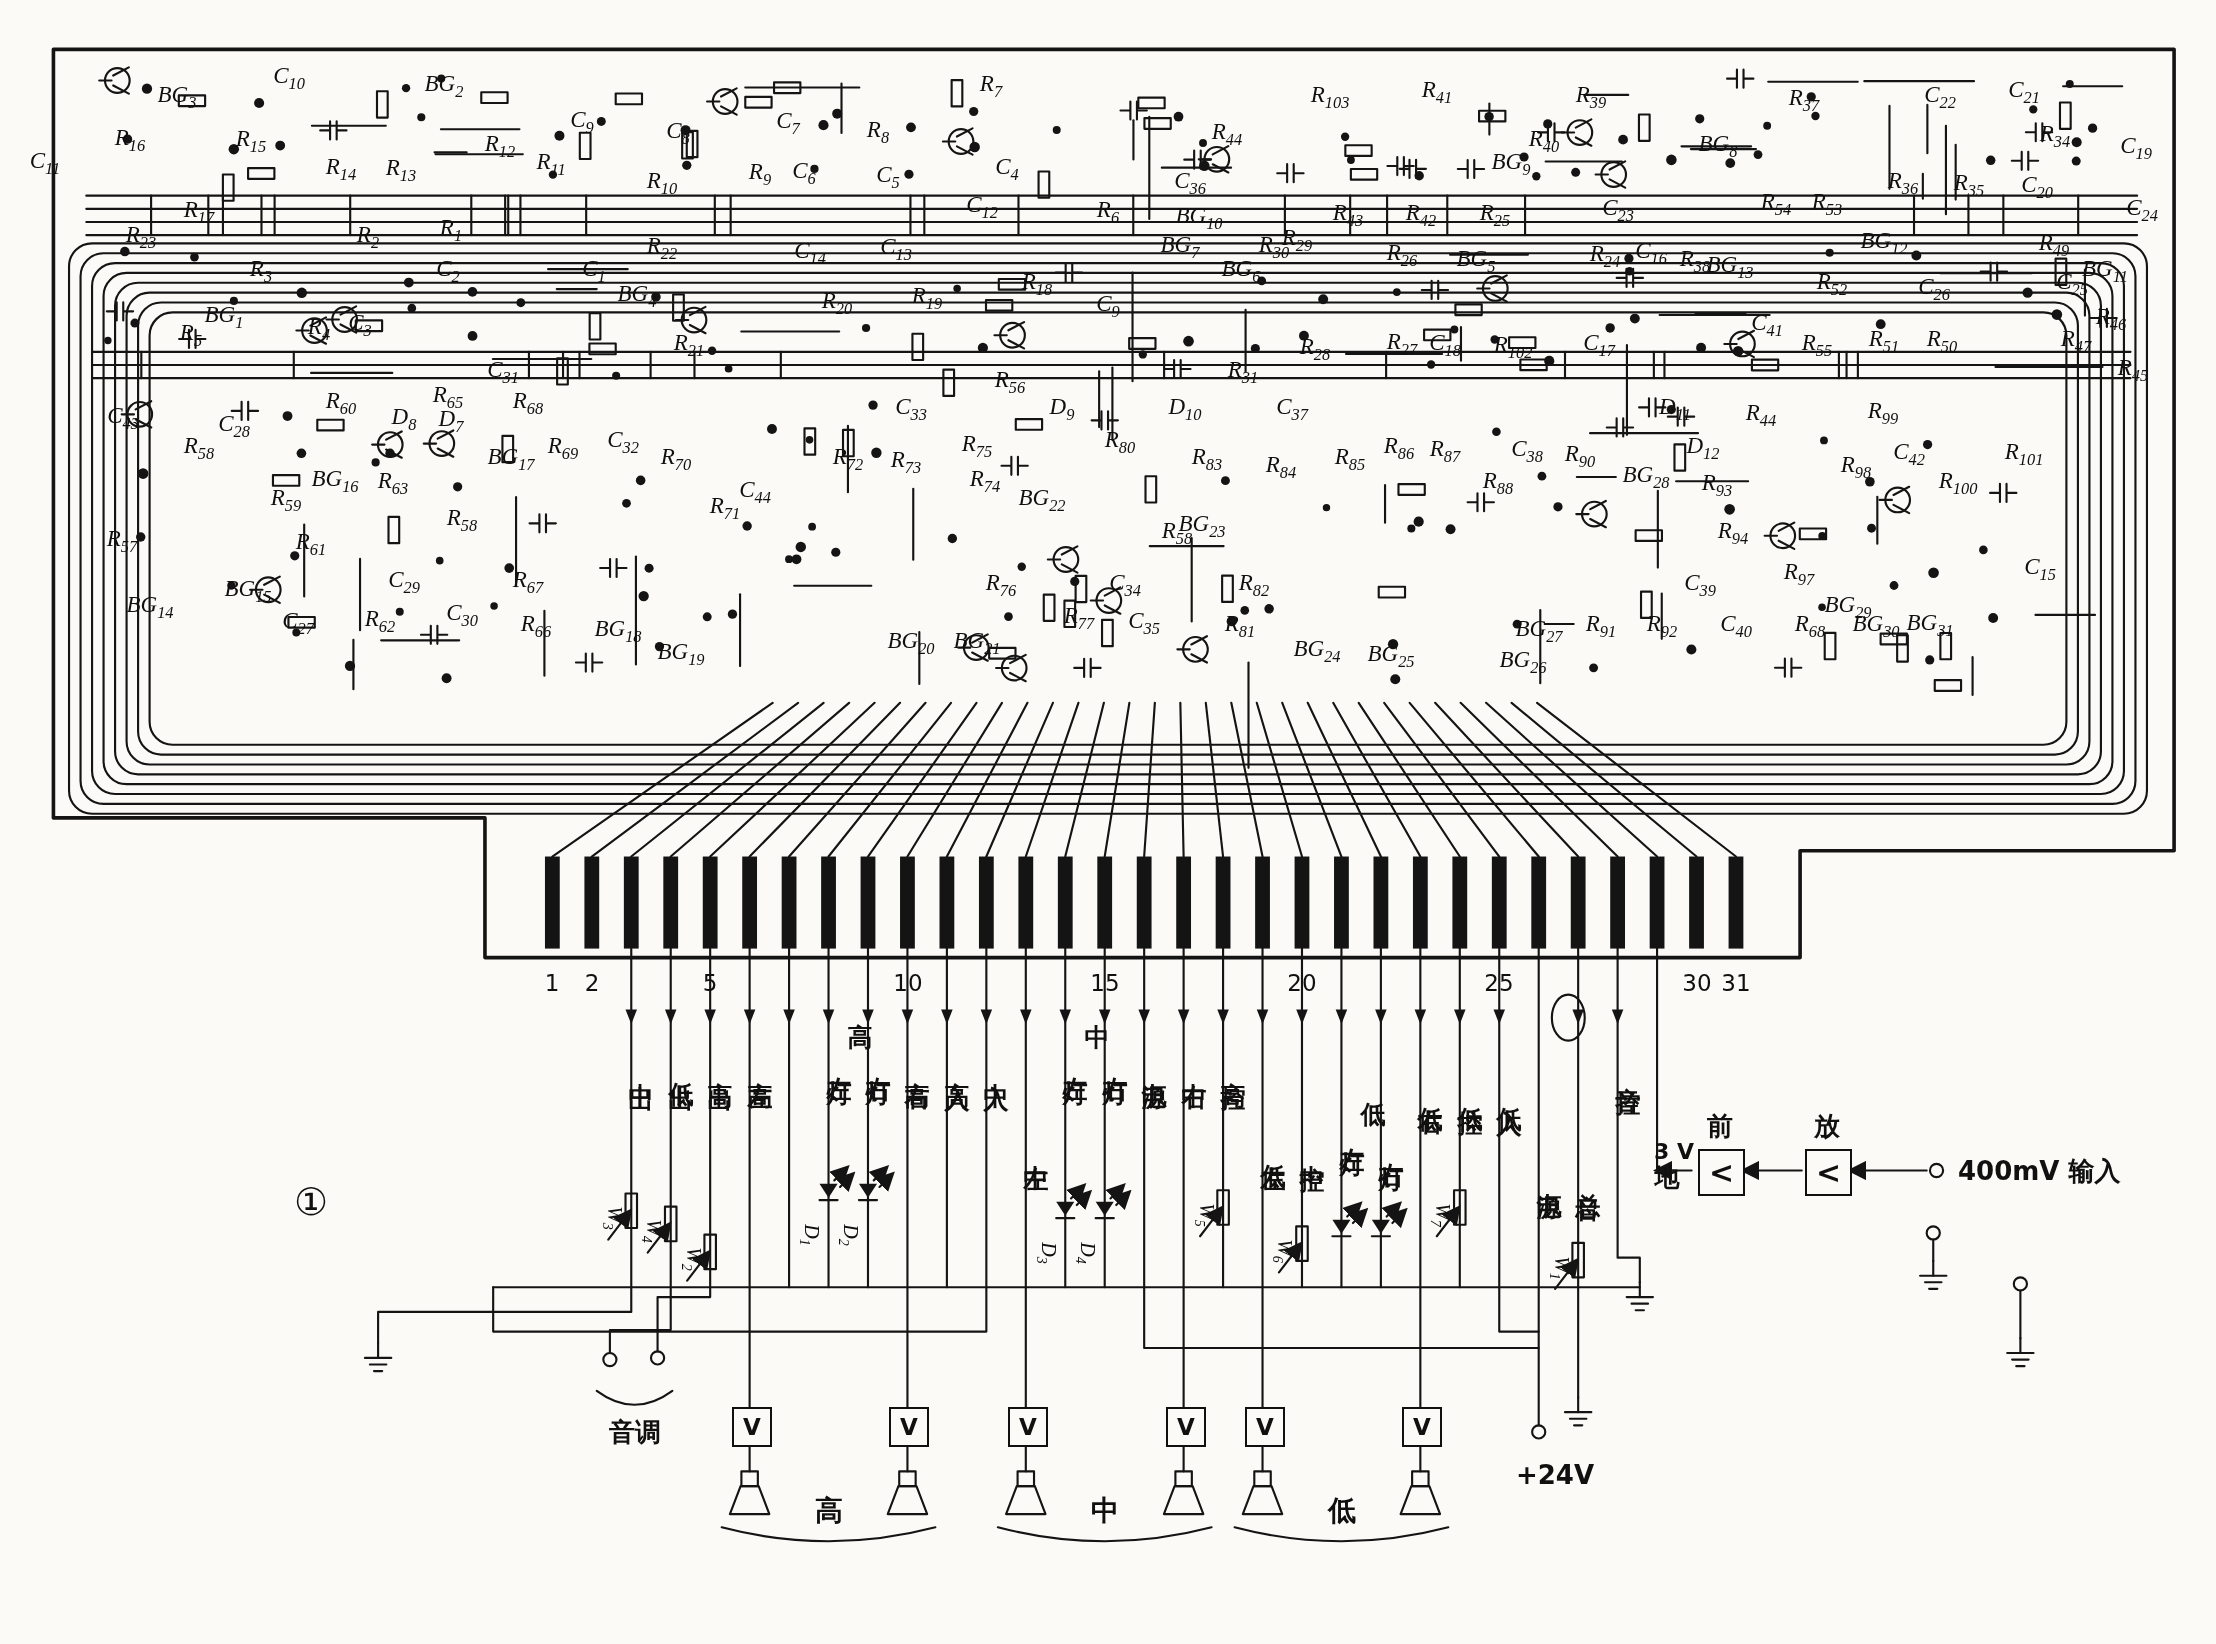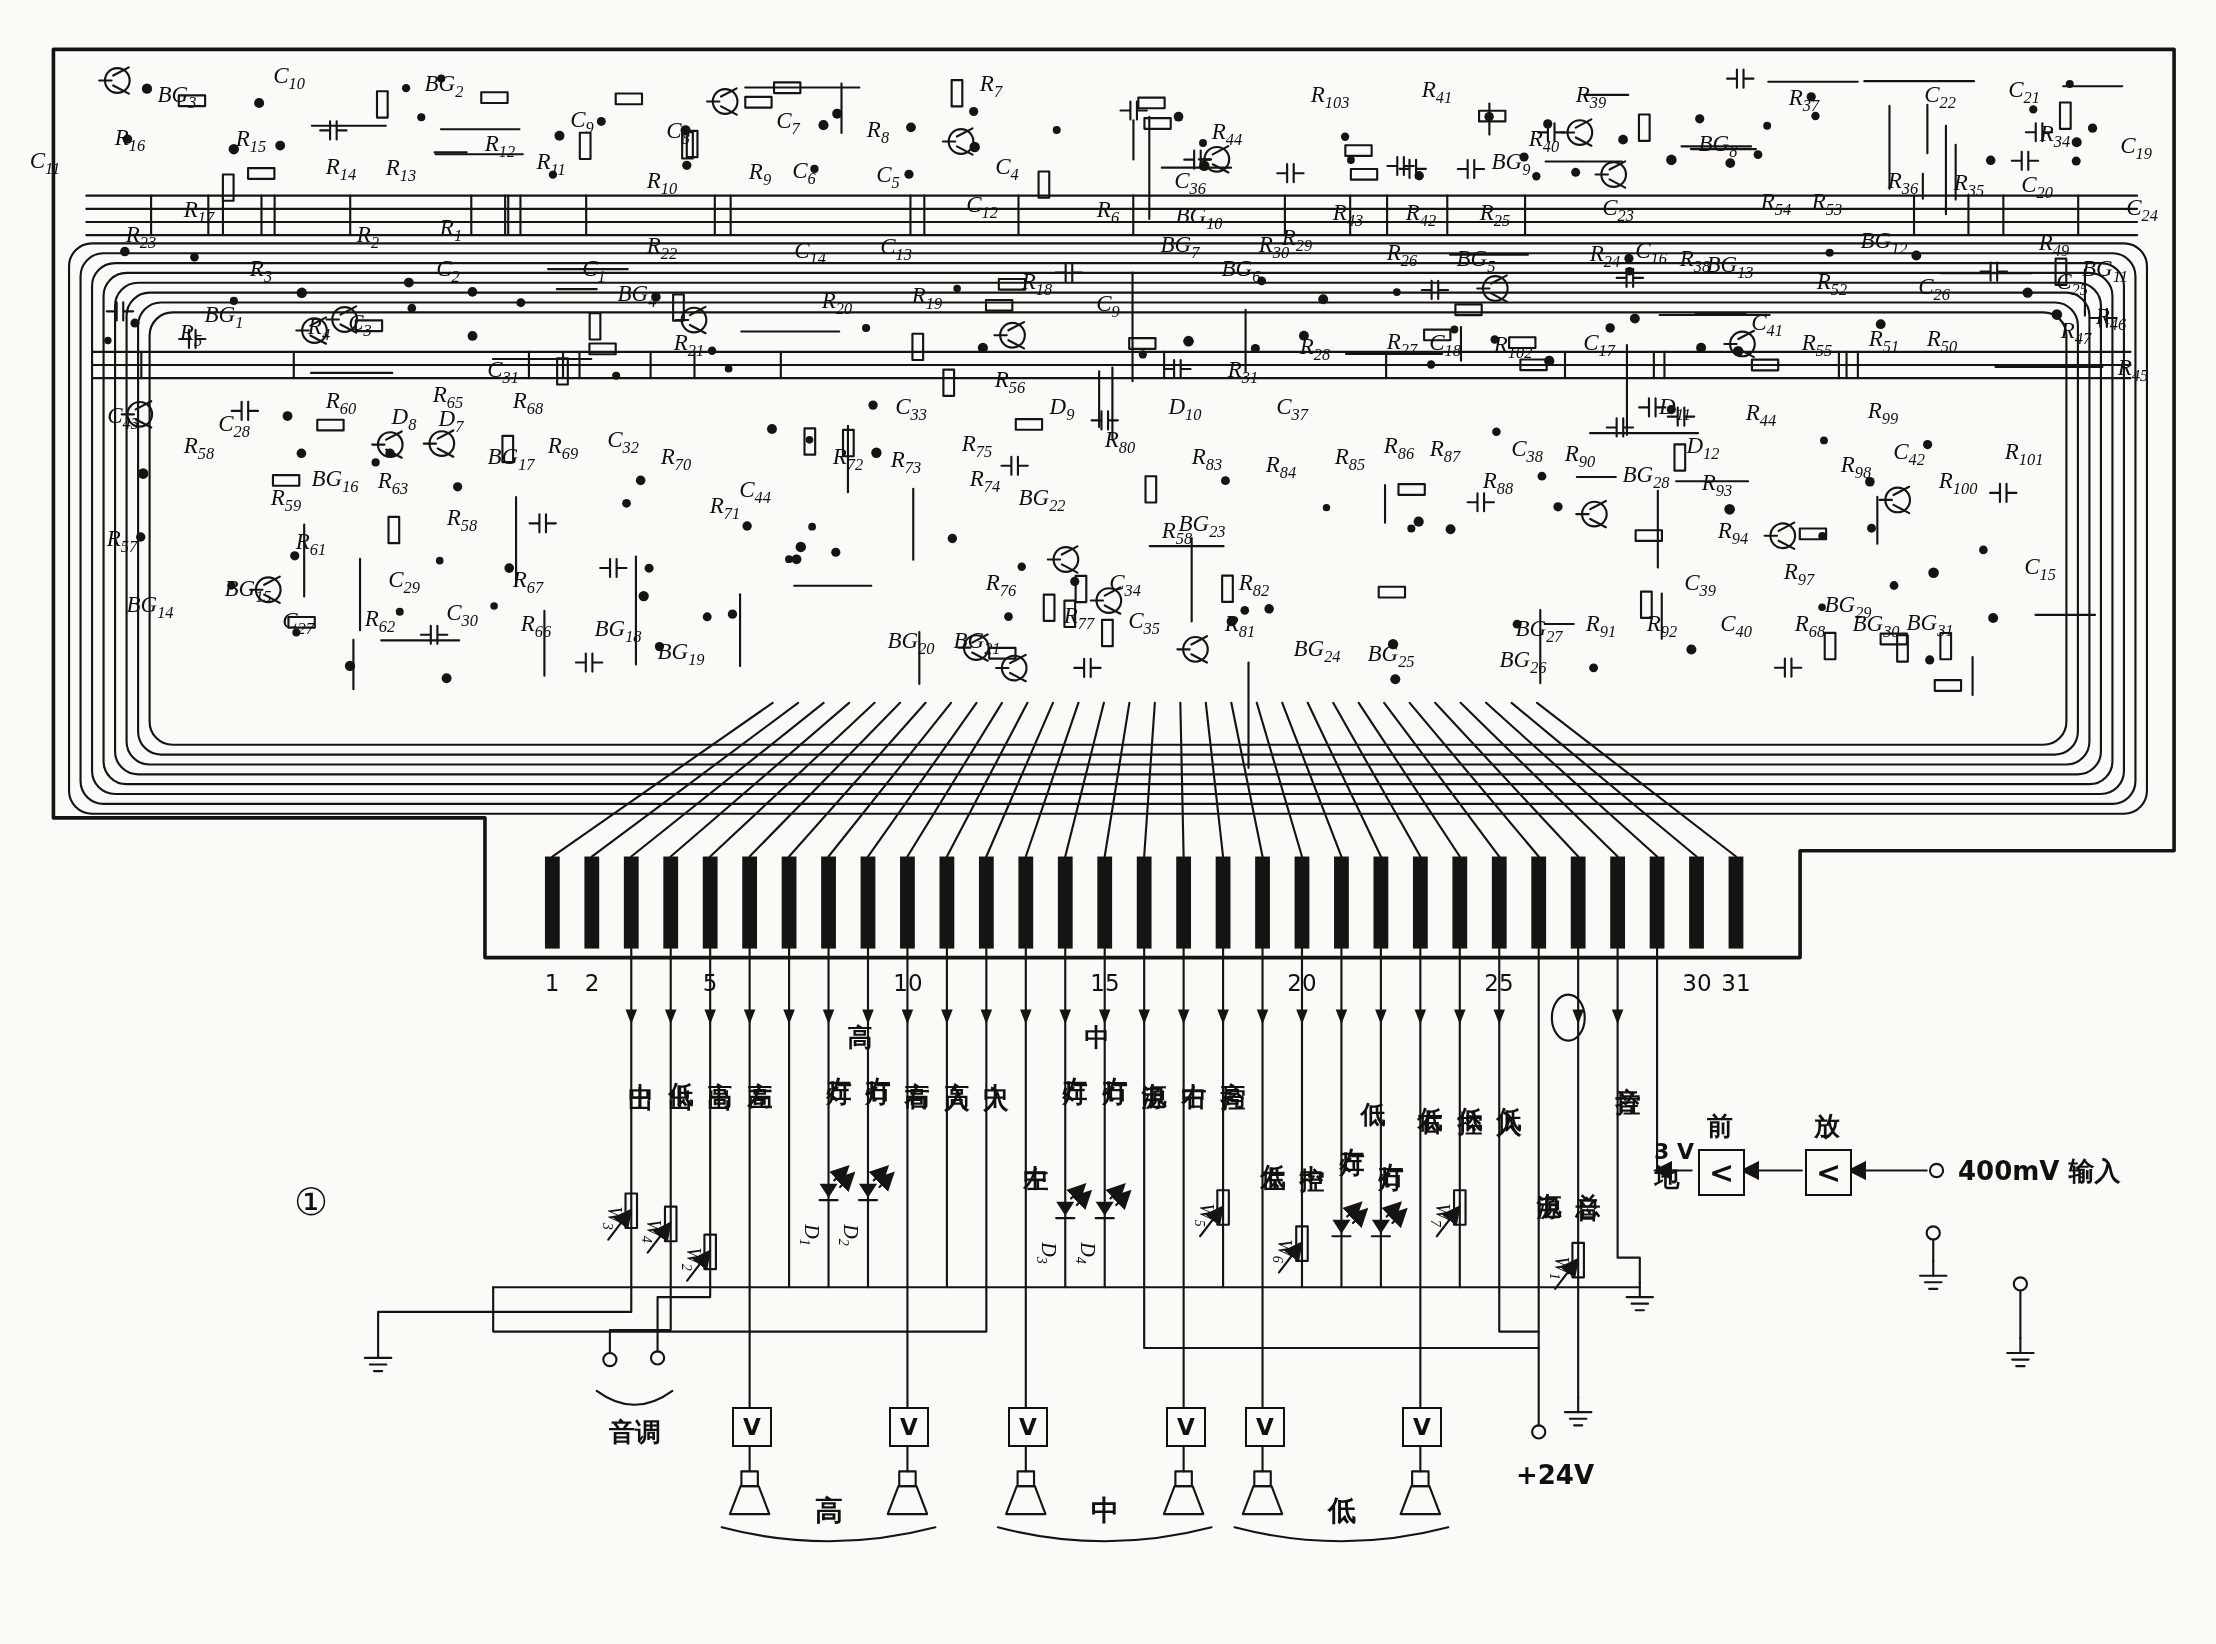--- a/index.html
+++ b/index.html
@@ -755,21 +755,21 @@
       <span class="clabel" style="left: 1695px; top: 261px;">R<sub>38</sub></span>
       <span class="clabel" style="left: 1730px; top: 267px;">BG<sub>13</sub></span>
       <span class="clabel" style="left: 1884px; top: 243px;">BG<sub>12</sub></span>
       <span class="clabel" style="left: 2054px; top: 245px;">R<sub>49</sub></span>
       <span class="clabel" style="left: 2105px; top: 271px;">BG<sub>11</sub></span>
       <span class="clabel" style="left: 1832px; top: 284px;">R<sub>52</sub></span>
       <span class="clabel" style="left: 1934px; top: 289px;">C<sub>26</sub></span>
       <span class="clabel" style="left: 2072px; top: 284px;">C<sub>25</sub></span>
       <span class="clabel" style="left: 2111px; top: 319px;">R<sub>46</sub></span>
       <span class="clabel" style="left: 2133px; top: 370px;">R<sub>45</sub></span>
-      <span class="clabel" style="left: 2076px; top: 333px; text-align: right;">R<sub>47</sub></span>
+      <span class="clabel" style="left: 2076px; top: 341px; text-align: right;">R<sub>47</sub></span>
       <span class="clabel" style="left: 1942px; top: 341px;">R<sub>50</sub></span>
       <span class="clabel" style="left: 1884px; top: 341px;">R<sub>51</sub></span>
       <span class="clabel" style="left: 1817px; top: 345px;">R<sub>55</sub></span>
       <span class="clabel" style="left: 1767px; top: 325px;">C<sub>41</sub></span>
       <span class="clabel" style="left: 1599px; top: 345px;">C<sub>17</sub></span>
       <span class="clabel" style="left: 1513px; top: 347px;">R<sub>102</sub></span>
       <span class="clabel" style="left: 1445px; top: 345px;">C<sub>18</sub></span>
       <span class="clabel" style="left: 1402px; top: 344px;">R<sub>27</sub></span>
       <span class="clabel" style="left: 1315px; top: 349px;">R<sub>28</sub></span>
       <span class="clabel" style="left: 1243px; top: 372px;">R<sub>31</sub></span>

